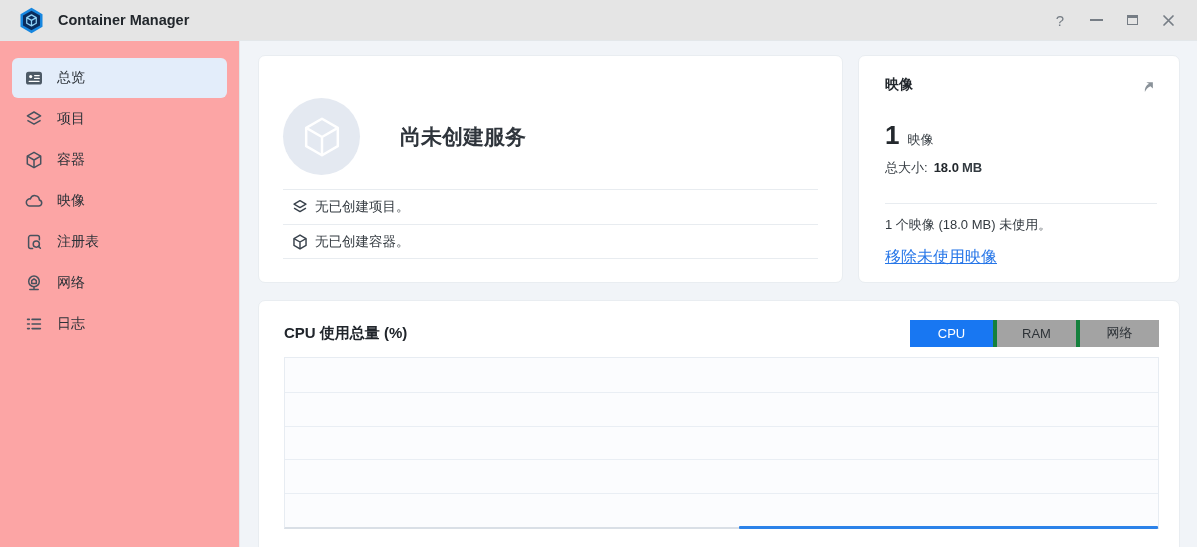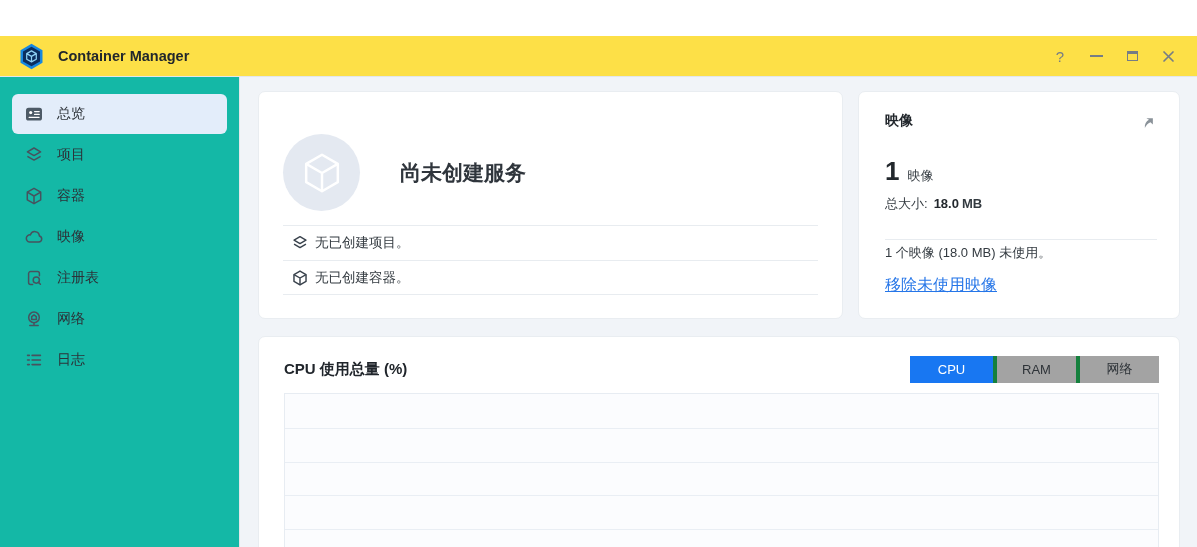--- a/index.html
+++ b/index.html
@@ -1,32 +1,32 @@
 <!DOCTYPE html>
 <html><head>
 <meta charset="utf-8">
 <style>
   * { margin:0; padding:0; box-sizing:border-box; }
   html,body { width:1197px; height:547px; overflow:hidden; }
   body { font-family:"Liberation Sans","DejaVu Sans",sans-serif; background:#fff; color:#2b3138; }
 
   
-  .titlebar { height:41px; background:#fde047; border-bottom:1px solid #e3e7ea;
-              display:flex; align-items:center; padding:0 18px;margin-top:36px; }
+  .titlebar { height:41px; background:#e5e5e5; border-bottom:1px solid #e3e7ea;
+              display:flex; align-items:center; padding:0 18px; }
   .logo { width:27px; height:27px; margin-right:13px; flex:0 0 auto; }
   .app-title { font-size:14.5px; font-weight:bold; color:#22272c; }
   .win-controls { margin-left:auto; display:flex; align-items:center; gap:14px; }
   .win-btn { width:22px; height:22px; display:flex; align-items:center; justify-content:center;
              color:#767d85; font-size:15px; cursor:pointer; }
   .glyph-min { width:13px; height:2px; background:#767d85; display:inline-block; }
   .glyph-max { width:11px; height:10px; border:1.5px solid #767d85; border-top:3px solid #767d85; display:inline-block; }
 
   
   .layout { display:flex; height:506px; }
-  .sidebar { width:240px; flex:0 0 auto; background:#14b8a6; border-right:1px solid #e3e7ea; padding-top:16px; }
+  .sidebar { width:240px; flex:0 0 auto; background:#fca5a5; border-right:1px solid #e3e7ea; padding-top:16px; }
   .nav-item { height:40px; margin:1px 12px; border-radius:6px; display:flex; align-items:center;
               gap:13px; padding:0 12px; font-size:14px; color:#2c3238; cursor:pointer; }
   .nav-item.active { background:#e3edfa; }
   .nav-item svg { flex:0 0 auto; }
 
   .content { flex:1; background:#f1f4f8; padding:14px 17px 0 18px; overflow:hidden; }
   .card { background:#fff; border:1px solid #e9edf1; border-radius:7px; }
 
   .top-row { display:flex; gap:15px; }
   
@@ -45,21 +45,21 @@
   .image-head { display:flex; justify-content:space-between; align-items:flex-start; }
   .image-title { font-size:14px; font-weight:bold; color:#22272c; }
   .jump-btn { cursor:pointer; margin-top:2px; }
   .image-count { margin-top:20px; display:flex; align-items:baseline; }
   .image-count-num { font-size:26px; font-weight:bold; color:#23282d; }
   .image-count-unit { font-size:13px; color:#333a40; margin-left:8px; }
   .image-size { margin-top:8px; font-size:13px; color:#333a40; }
   .image-size b { margin-left:6px; color:#23282d; }
   .image-size .unit { margin-left:3px;font-weight:bold; }
   .image-divider { border-top:1px solid #e8ecf0; margin-top:26px; }
-  .unused-text { margin-top:4px; font-size:13px; color:#333a40; }
+  .unused-text { margin-top:12px; font-size:13px; color:#333a40; }
   .remove-link { display:inline-block; margin-top:13px; font-size:16px; color:#2676e8;
                  text-decoration:underline; cursor:pointer; }
 
   
   .chart-card { margin-top:17px; height:280px; padding:18px 20px 0 25px; }
   .chart-head { display:flex; justify-content:space-between; align-items:center; height:28px;text-align:center; }
   .chart-title { font-size:15px; font-weight:bold; color:#20252b; }
   .segmented { display:flex; height:27px; border-radius:0; overflow:hidden; }
   .segment { width:83px; display:flex; align-items:center; justify-content:center;
              font-size:13px; background:#a3a3a3; color:#2e3338; cursor:pointer;

